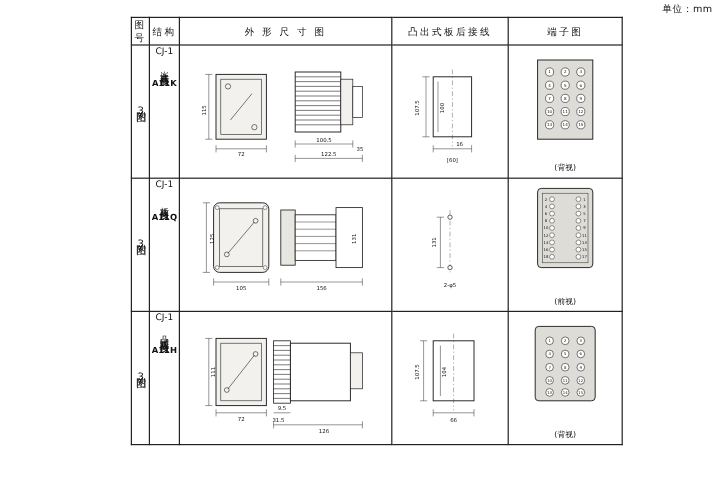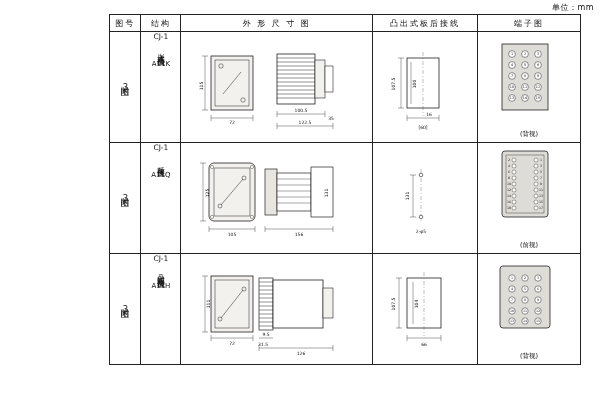--- a/index.html
+++ b/index.html
@@ -14,21 +14,21 @@
 
   .unit{
     position:absolute;right:30px;top:2px;
     font-size:8px;color:#111;
     letter-spacing:0.5px;
   }
 
   table.main{
     position:absolute;left:85px;top:14px;
     border-collapse:collapse;
-    width:472px;
+    width:410px;
     background:#fff;
   }
   table.main td,table.main th{
     border:1px solid #222;
     padding:0;
     font-weight:normal;
     font-size:8px;
     text-align:center;
     vertical-align:middle;
     color:#111;
@@ -49,21 +49,21 @@
     letter-spacing:1px;
     display:inline-block;
   }
   .cellno{font-size:8.5px;}
   .struct-wrap{
     display:flex;align-items:flex-start;justify-content:center;
     height:100%;
     font-size:7.5px;
     line-height:1.3;
   }
-  .struct-code{font-size:7px;}
+  .struct-code{font-size:7px;font-weight:bold;}
 
   .canvas{position:relative;width:100%;height:100%;}
   svg{display:block;}
   .termcap{position:absolute;left:0;right:0;bottom:3px;font-size:6.5px;text-align:center;}
 </style>
 </head>
 <body>
 
 <div class="page">
 

